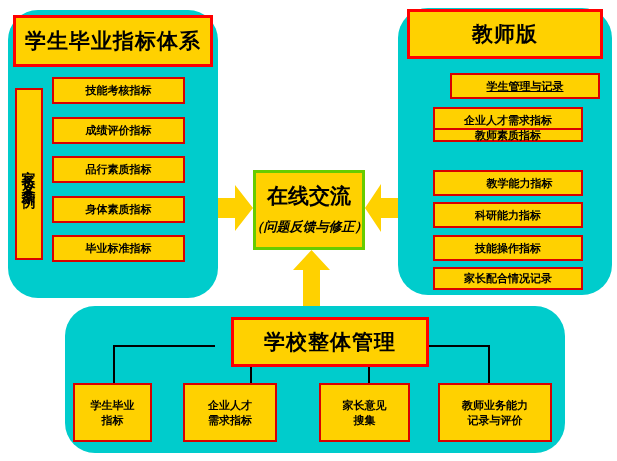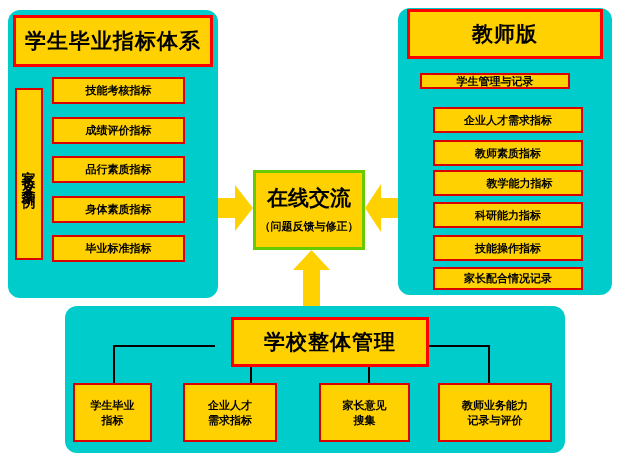--- a/index.html
+++ b/index.html
@@ -6,21 +6,21 @@
     --panel-bg:#00CCCC; --box-fill:#FFD100; --header-border:#FF0000;
     --item-border:#D80000; --center-border:#66CC00; --connector:#000000;
     --text:#000000; --canvas-bg:#FFFFFF;
   }
   *{box-sizing:border-box; margin:0; padding:0;}
   body{
     font-family:"Liberation Sans","DejaVu Sans",sans-serif;
     background:var(--canvas-bg); color:var(--text);
   }
   .canvas{position:relative; width:617px; height:461px; background:var(--canvas-bg); overflow:hidden;}
-  .panel{position:absolute; background:var(--panel-bg); border-radius:12px;}
+  .panel{position:absolute; background:var(--panel-bg); border-radius:30px;}
   .hdr{
     position:absolute; background:var(--box-fill); border:3px solid var(--header-border);
     display:flex; align-items:center; justify-content:center;
     font-weight:bold; font-size:21px; letter-spacing:1px; text-align:center;
   }
   .item{
     position:absolute; background:var(--box-fill); border:2px solid var(--item-border);
     display:flex; align-items:center; justify-content:center;
     font-weight:bold; font-size:11px; text-align:center; white-space:pre-line; line-height:1.3;
   }
@@ -29,21 +29,21 @@
     display:flex; align-items:center; justify-content:center;
     writing-mode:vertical-rl; text-orientation:upright;
     font-weight:bold; font-size:14px; letter-spacing:5px;
   }
   .center-box{
     position:absolute; left:253px; top:170px; width:112px; height:80px;
     background:var(--box-fill); border:3px solid var(--center-border);
     display:flex; flex-direction:column; align-items:center; justify-content:center;
   }
   .center-title{font-weight:bold; font-size:21px; line-height:1.1;}
-  .center-sub{font-weight:bold; font-size:11px; margin-top:10px; white-space:nowrap;}
+  .center-sub{font-weight:bold; font-size:13px; margin-top:10px; white-space:nowrap;font-style:italic;}
   .arrow{position:absolute;}
   .arrow polygon{fill:var(--box-fill);}
   .line{position:absolute; background:var(--connector);}
 </style>
 </head>
 <body>
 
 <div class="canvas">
 
   <div class="panel" style="left:8px; top:10px; width:210px; height:288px;">
@@ -51,23 +51,23 @@
     <div class="vbox" style="left:7px; top:78px; width:28px; height:172px;">家长义务条例</div>
     <div class="item" style="left:44px; top:67px;    width:133px; height:27px;">技能考核指标</div>
     <div class="item" style="left:44px; top:106.5px; width:133px; height:27px;">成绩评价指标</div>
     <div class="item" style="left:44px; top:185.5px; width:133px; height:27px;">身体素质指标</div>
     <div class="item" style="left:44px; top:146px;   width:133px; height:27px;">品行素质指标</div>
     <div class="item" style="left:44px; top:225px;   width:133px; height:27px;">毕业标准指标</div>
   </div>
 
   <div class="panel" style="left:398px; top:8px; width:214px; height:287px;">
     <div class="hdr" style="left:9px; top:1px; width:196px; height:50px;">教师版</div>
-    <div class="item" style="left:22px; top:65px;  width:150px; height:16px;">学生管理与记录</div>
+    <div class="item" style="left:52px; top:65px;  width:150px; height:26px;text-decoration:underline;">学生管理与记录</div>
     <div class="item" style="left:35px; top:99px;  width:150px; height:26px;">企业人才需求指标</div>
-    <div class="item" style="left:35px; top:132px; width:150px; height:26px;">教师素质指标</div>
+    <div class="item" style="left:35px; top:120px; width:150px; height:14px;">教师素质指标</div>
     <div class="item" style="left:35px; top:162px; width:150px; height:26px;padding-left:23px;">教学能力指标</div>
     <div class="item" style="left:35px; top:194px; width:150px; height:26px;">科研能力指标</div>
     <div class="item" style="left:35px; top:227px; width:150px; height:26px;">技能操作指标</div>
     <div class="item" style="left:35px; top:259px; width:150px; height:23px;">家长配合情况记录</div>
   </div>
 
   <div class="center-box">
     <div class="center-title">在线交流</div>
     <div class="center-sub">（问题反馈与修正）</div>
   </div>

